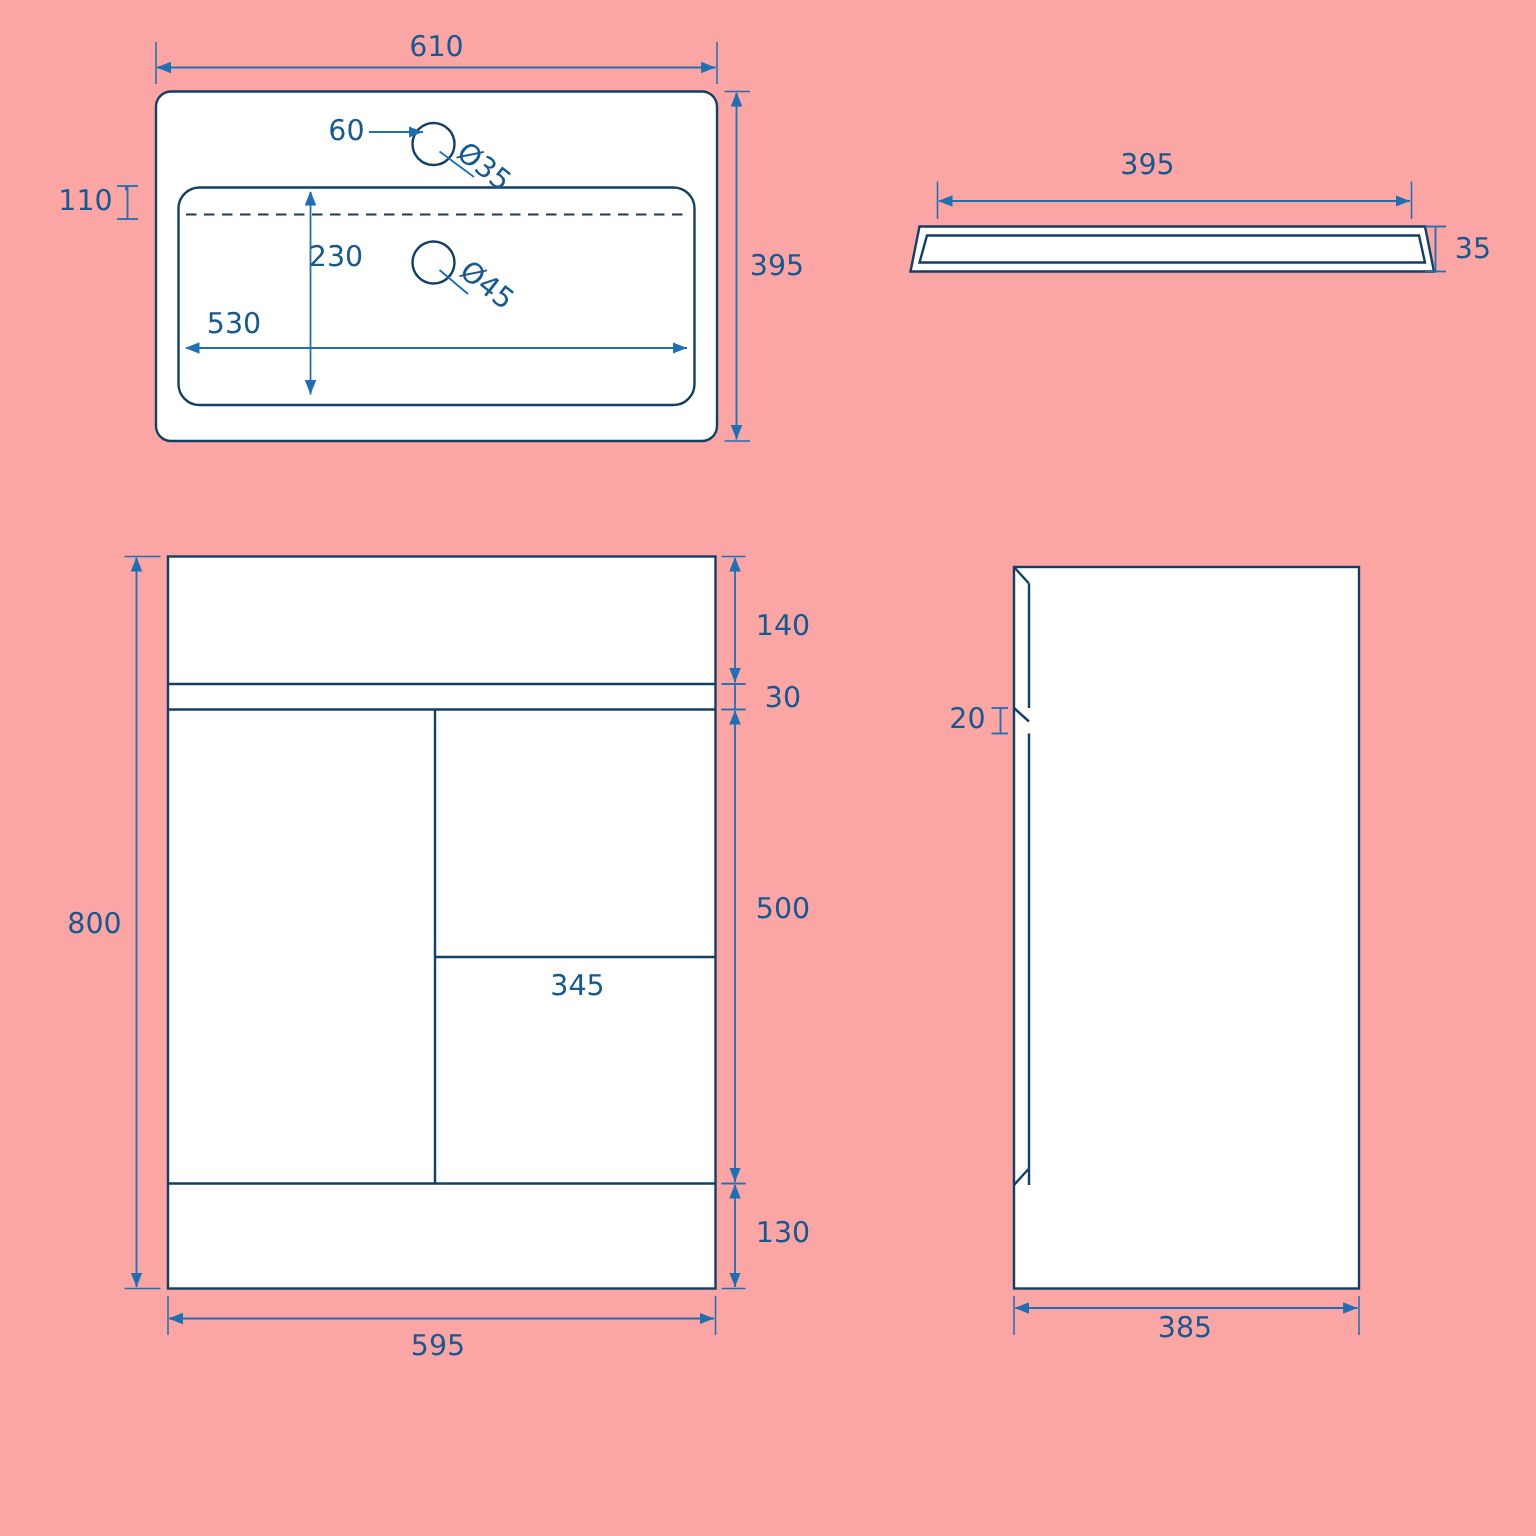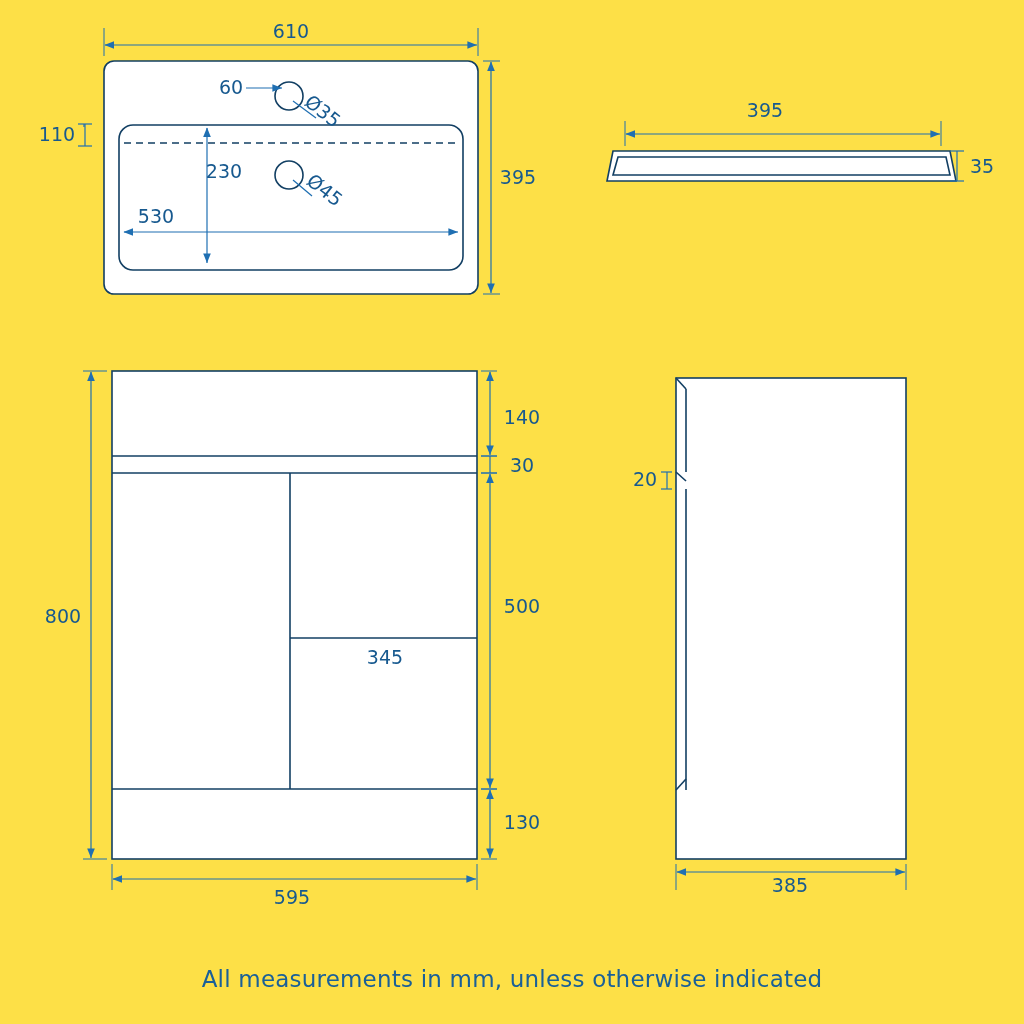--- a/index.html
+++ b/index.html
@@ -4,21 +4,21 @@
 <style>
   html, body {
     margin: 0;
     padding: 0;
     background: #e3f0fb;
   }
   #stage {
     position: relative;
     width: 1024px;
     height: 1024px;
-    background: #fde047;
+    background: #fca5a5;
     font-family: "DejaVu Sans", sans-serif;
     overflow: hidden;
   }
   svg.diagram {
     position: absolute;
     left: 0;
     top: 0;
     width: 1024px;
     height: 1024px;
   }
@@ -191,14 +191,13 @@
       <line class="dim" x1="667" y1="472" x2="667" y2="489"></line>
       <text class="dimtext" x="645" y="480">20</text>
 
       <line class="ext" x1="676" y1="864" x2="676" y2="890"></line>
       <line class="ext" x1="906" y1="864" x2="906" y2="890"></line>
       <line class="dim" x1="677" y1="872" x2="905" y2="872" marker-start="url(#arrStart)" marker-end="url(#arrEnd)"></line>
       <text class="dimtext" x="790" y="886">385</text>
     </g>
   </svg>
 
-  <div class="caption">All measurements in mm, unless otherwise indicated</div>
 </div>
 
 </body></html>

